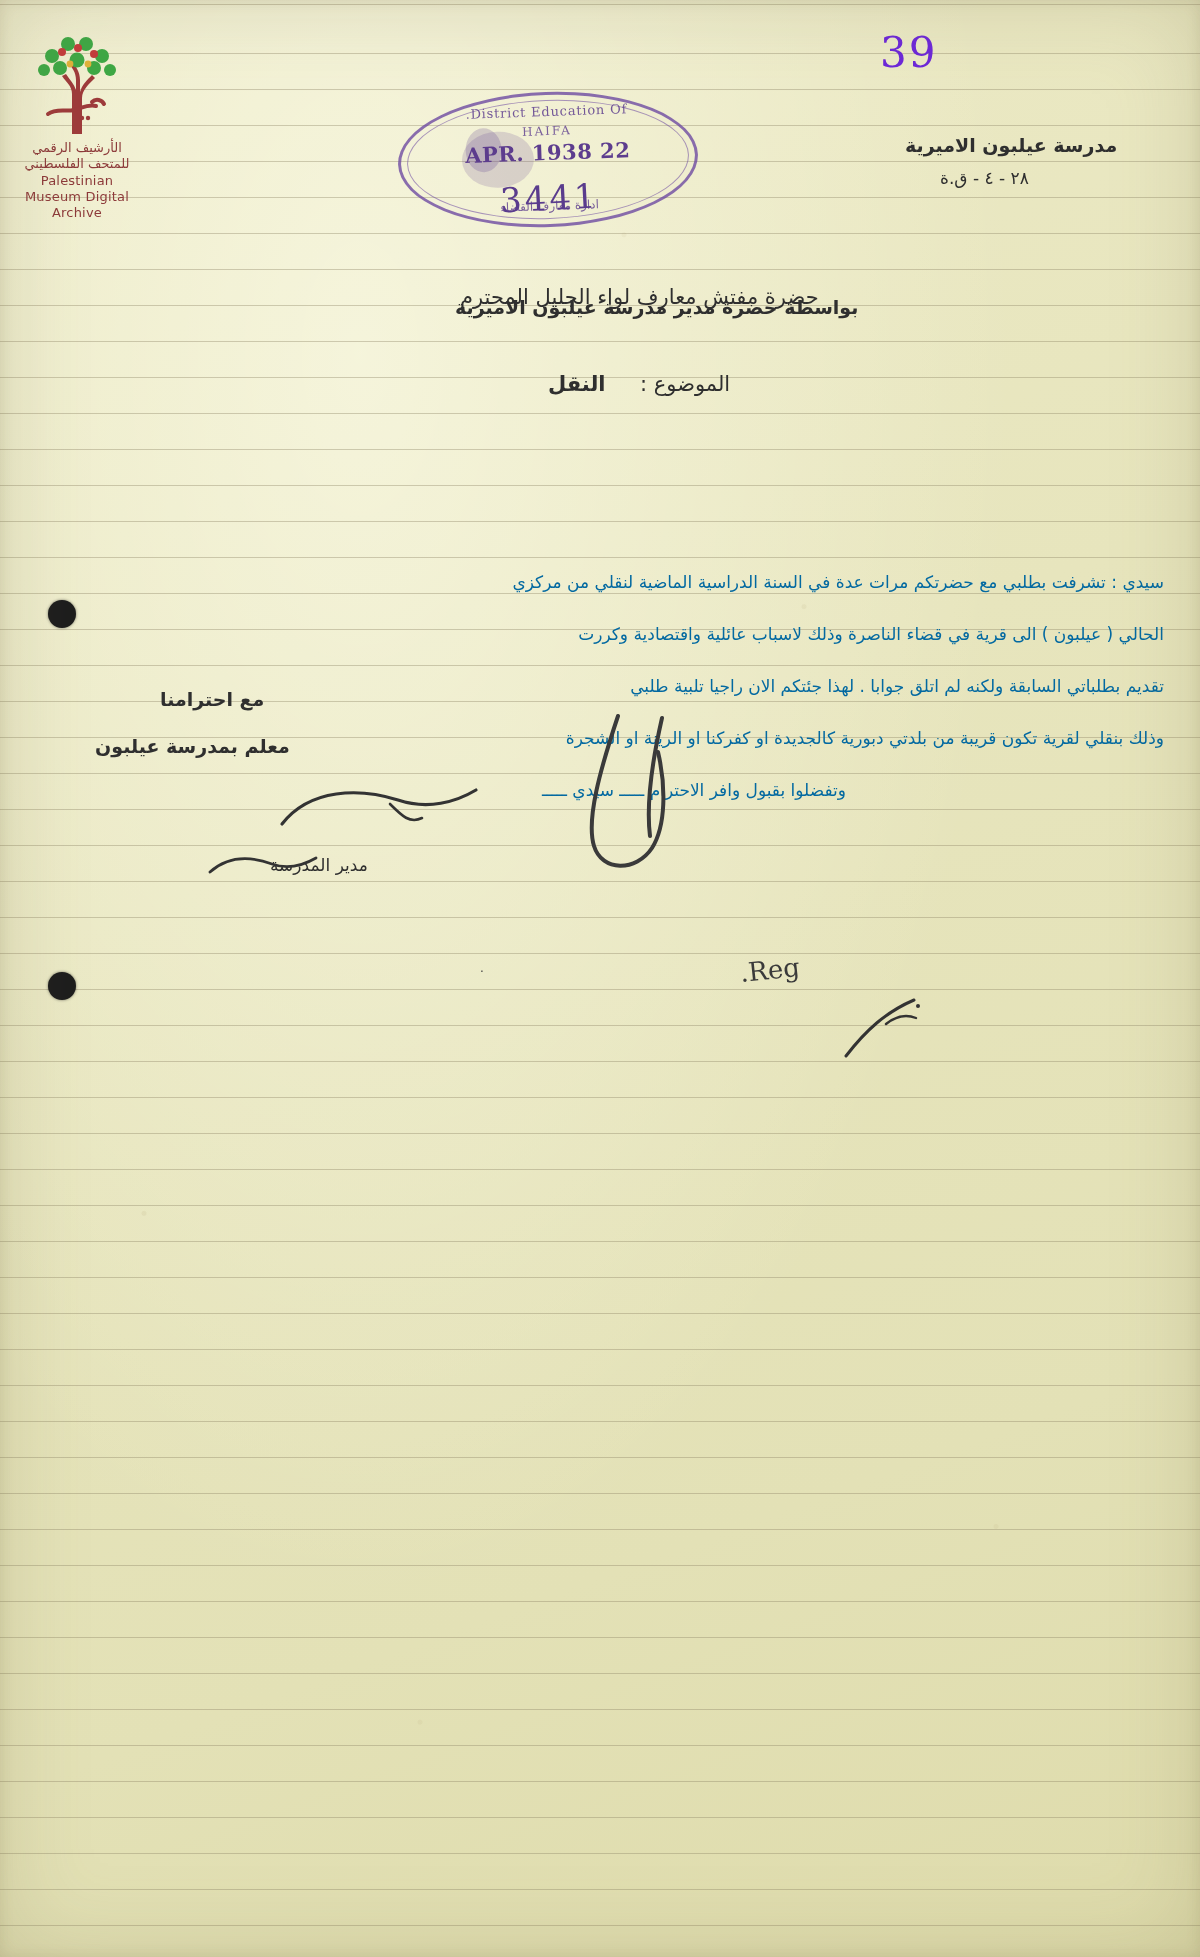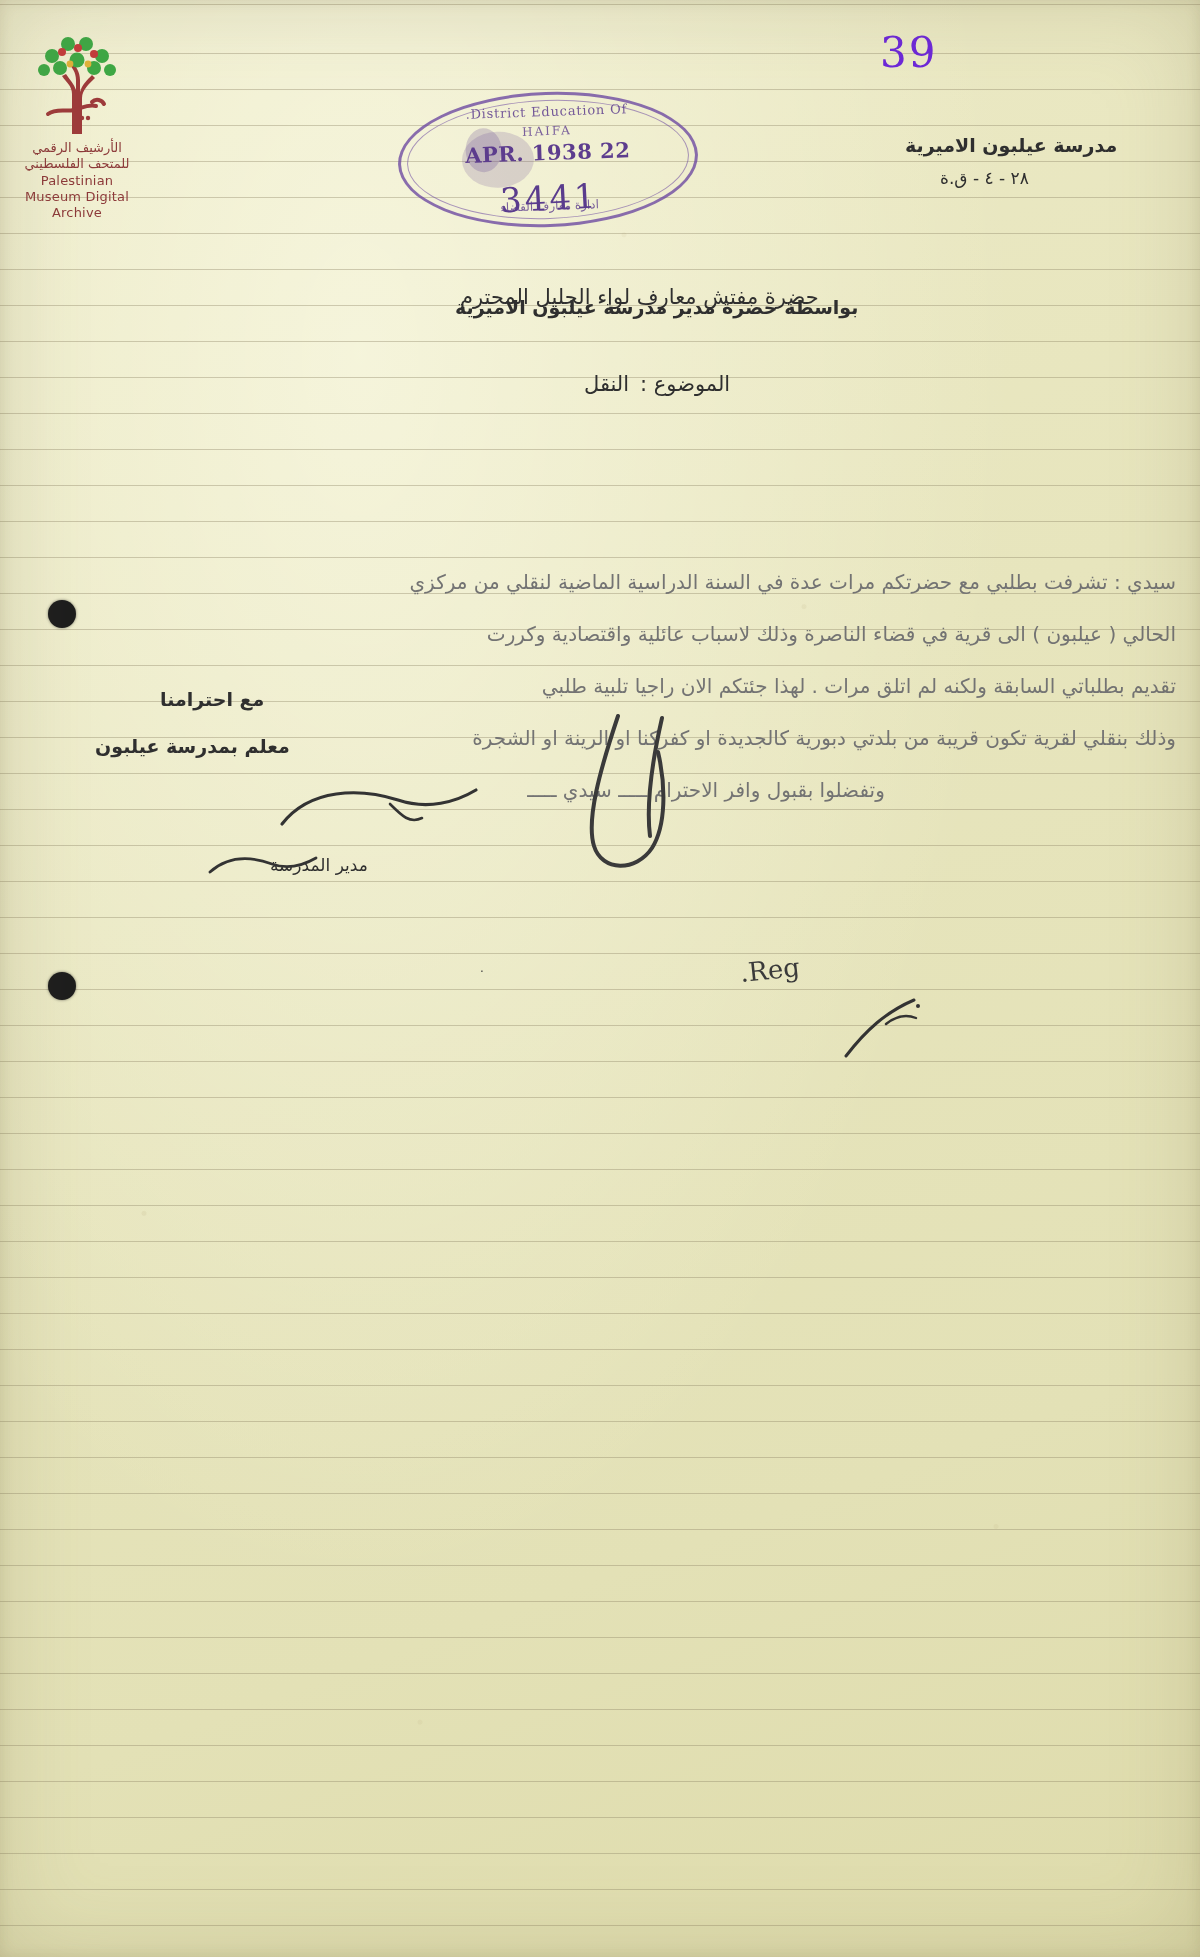--- a/index.html
+++ b/index.html
@@ -178,27 +178,27 @@
     color: #2f2f2f;
     direction: rtl;
     white-space: nowrap;
   }
   .hw-sm  { font-size: 17px; }
   .hw-md  { font-size: 19px; font-weight: bold; }
   .hw-lg  { font-size: 21px; }
 
   .body-block {
     position: absolute;
-    left: 56px;
+    left: 44px;
     top: 556px;
     width: 1120px;
     direction: rtl;
     text-align: right;
-    color: #737373;
-    font-size: 20px;
+    color: #0369a1;
+    font-size: 17px;
     line-height: 52px;
     letter-spacing: .5px;
   }
   .body-block .ln { display: block; white-space: nowrap; }
 
   .scribble {
     position: absolute;
     pointer-events: none;
   }
   .reg-mark {
@@ -269,26 +269,26 @@
   </div>
   <div class="stamp-number">3441</div>
 
   <div class="hw hw-md" style="left:905px; top:134px;">مدرسة عيلبون الاميرية</div>
   <div class="hw hw-sm" style="left:940px; top:168px;">٢٨ - ٤ - ق.ة</div>
 
   <div class="hw hw-lg" style="left:460px; top:253px;margin-top:32px;">حضرة مفتش معارف لواء الجليل المحترم</div>
   <div class="hw hw-md" style="left:455px; top:296px;">بواسطة حضرة مدير مدرسة عيلبون الاميرية</div>
 
   <div class="hw hw-lg" style="left:640px; top:372px;">الموضوع :</div>
-  <div class="hw hw-lg" style="left:584px; top:372px;">النقل</div>
+  <div class="hw hw-lg" style="left:548px; top:372px;font-weight:bold;">النقل</div>
 
   <div class="body-block">
     <span class="ln">سيدي : تشرفت بطلبي مع حضرتكم مرات عدة في السنة الدراسية الماضية لنقلي من مركزي</span>
     <span class="ln">الحالي ( عيلبون ) الى قرية في قضاء الناصرة وذلك لاسباب عائلية واقتصادية وكررت</span>
-    <span class="ln">تقديم بطلباتي السابقة ولكنه لم اتلق مرات . لهذا جئتكم الان راجيا تلبية طلبي</span>
+    <span class="ln">تقديم بطلباتي السابقة ولكنه لم اتلق جوابا . لهذا جئتكم الان راجيا تلبية طلبي</span>
     <span class="ln">وذلك بنقلي لقرية تكون قريبة من بلدتي دبورية كالجديدة او كفركنا او الرينة او الشجرة</span>
     <span class="ln" style="text-align:center; padding-left:180px;">وتفضلوا بقبول وافر الاحترام ـــــ سيدي ـــــ</span>
   </div>
 
   <div class="hw hw-md" style="left:160px; top:688px;">مع احترامنا</div>
   <div class="hw hw-md" style="left:95px; top:735px;">معلم بمدرسة عيلبون</div>
   <div class="hw hw-sm" style="left:270px; top:855px;">مدير المدرسة</div>
 
   <svg class="scribble" style="left:270px; top:780px;" width="260" height="70" viewBox="0 0 260 70">
     <path d="M12 44 C40 8 90 8 128 20 C158 30 186 22 206 10" stroke="#333" stroke-width="3.2" fill="none" stroke-linecap="round"></path>

